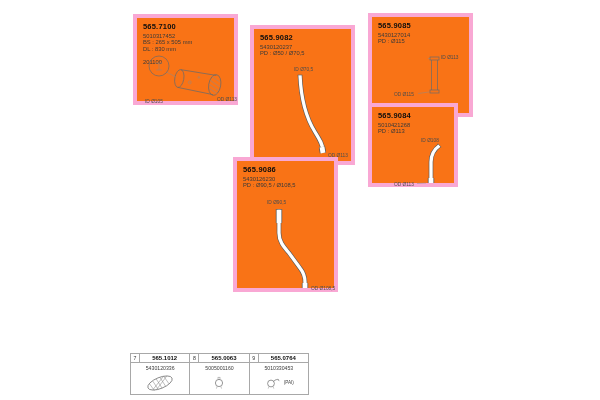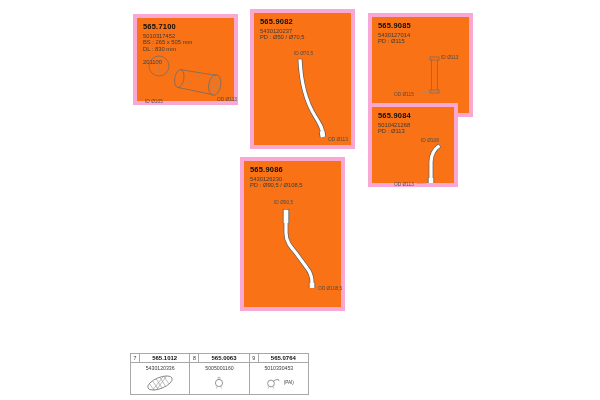--- a/index.html
+++ b/index.html
@@ -58,21 +58,21 @@
         <circle class="hair" cx="59" cy="23.5" r="0.8"></circle>
       </g>
       <circle class="thin" cx="20" cy="12" r="10"></circle>
       <path class="hair" d="M16.5,9 L23.5,9 M20,9 L20,16 M17,16 L23,16"></path>
       <line class="hair" x1="27.5" y1="18" x2="37" y2="23"></line>
       <text class="lbl" x="6" y="49">ID Ø105</text>
       <text class="lbl" x="98" y="47" text-anchor="end">OD Ø113</text>
     </svg>
   </section>
 
-  <section class="panel" style="left:250px;top:9px;width:105px;height:140px">
+  <section class="panel" style="left:250px;top:25px;width:105px;height:140px">
     <div class="pn">565.9082</div>
     <div class="oe">5430120237</div>
     <div class="ln">PD : Ø50 / Ø70,5</div>
     <svg class="draw" style="left:2px;top:34px" width="100" height="100" viewBox="0 0 100 100">
       <path class="tube-o" d="M44,12 C45,36 49,53 59,69 C64,77 67,82 67,88"></path>
       <path class="tube-i" d="M44,12 C45,36 49,53 59,69 C64,77 67,82 67,88"></path>
       <line class="thin" x1="41.7" y1="12" x2="46.3" y2="12"></line>
       <path class="cuff-o" d="M66,84 L67,90"></path>
       <path class="cuff-i" d="M66,84 L67,90"></path>
       <text class="lbl" x="38" y="8">ID Ø70,5</text>
@@ -105,21 +105,21 @@
       <path class="tube-i" d="M57,48 L57,27 C57,19.5 60,14.5 65.5,10.5"></path>
       <path class="cuff-o" d="M57,43 L57,48"></path>
       <path class="cuff-i" d="M57,43 L57,48"></path>
       <line class="thin" x1="63.8" y1="8.6" x2="67.3" y2="12.2"></line>
       <text class="lbl" x="47" y="7">ID Ø108</text>
       <text class="lbl" x="30" y="51" text-anchor="middle">OD Ø113</text>
       <line class="hair" x1="43" y1="48.5" x2="52" y2="48"></line>
     </svg>
   </section>
 
-  <section class="panel" style="left:240px;top:157px;width:105px;height:154px">
+  <section class="panel" style="left:233px;top:157px;width:105px;height:135px">
     <div class="pn">565.9086</div>
     <div class="oe">5430126230</div>
     <div class="ln">PD : Ø90,5 / Ø108,5</div>
     <svg class="draw" style="left:2px;top:32px" width="100" height="99" viewBox="0 0 100 99">
       <path class="tube-o" d="M40,16 L40,40 C40,48 44,53 50,60 L61,75 C64.5,79.5 66,84 66,89 L66,95"></path>
       <path class="tube-i" d="M40,16 L40,40 C40,48 44,53 50,60 L61,75 C64.5,79.5 66,84 66,89 L66,95"></path>
       <path class="cuff-o" d="M40,17 L40,30"></path>
       <path class="cuff-i" d="M40,17 L40,30"></path>
       <path class="cuff-o" d="M66,90 L66,95"></path>
       <path class="cuff-i" d="M66,90 L66,95"></path>

